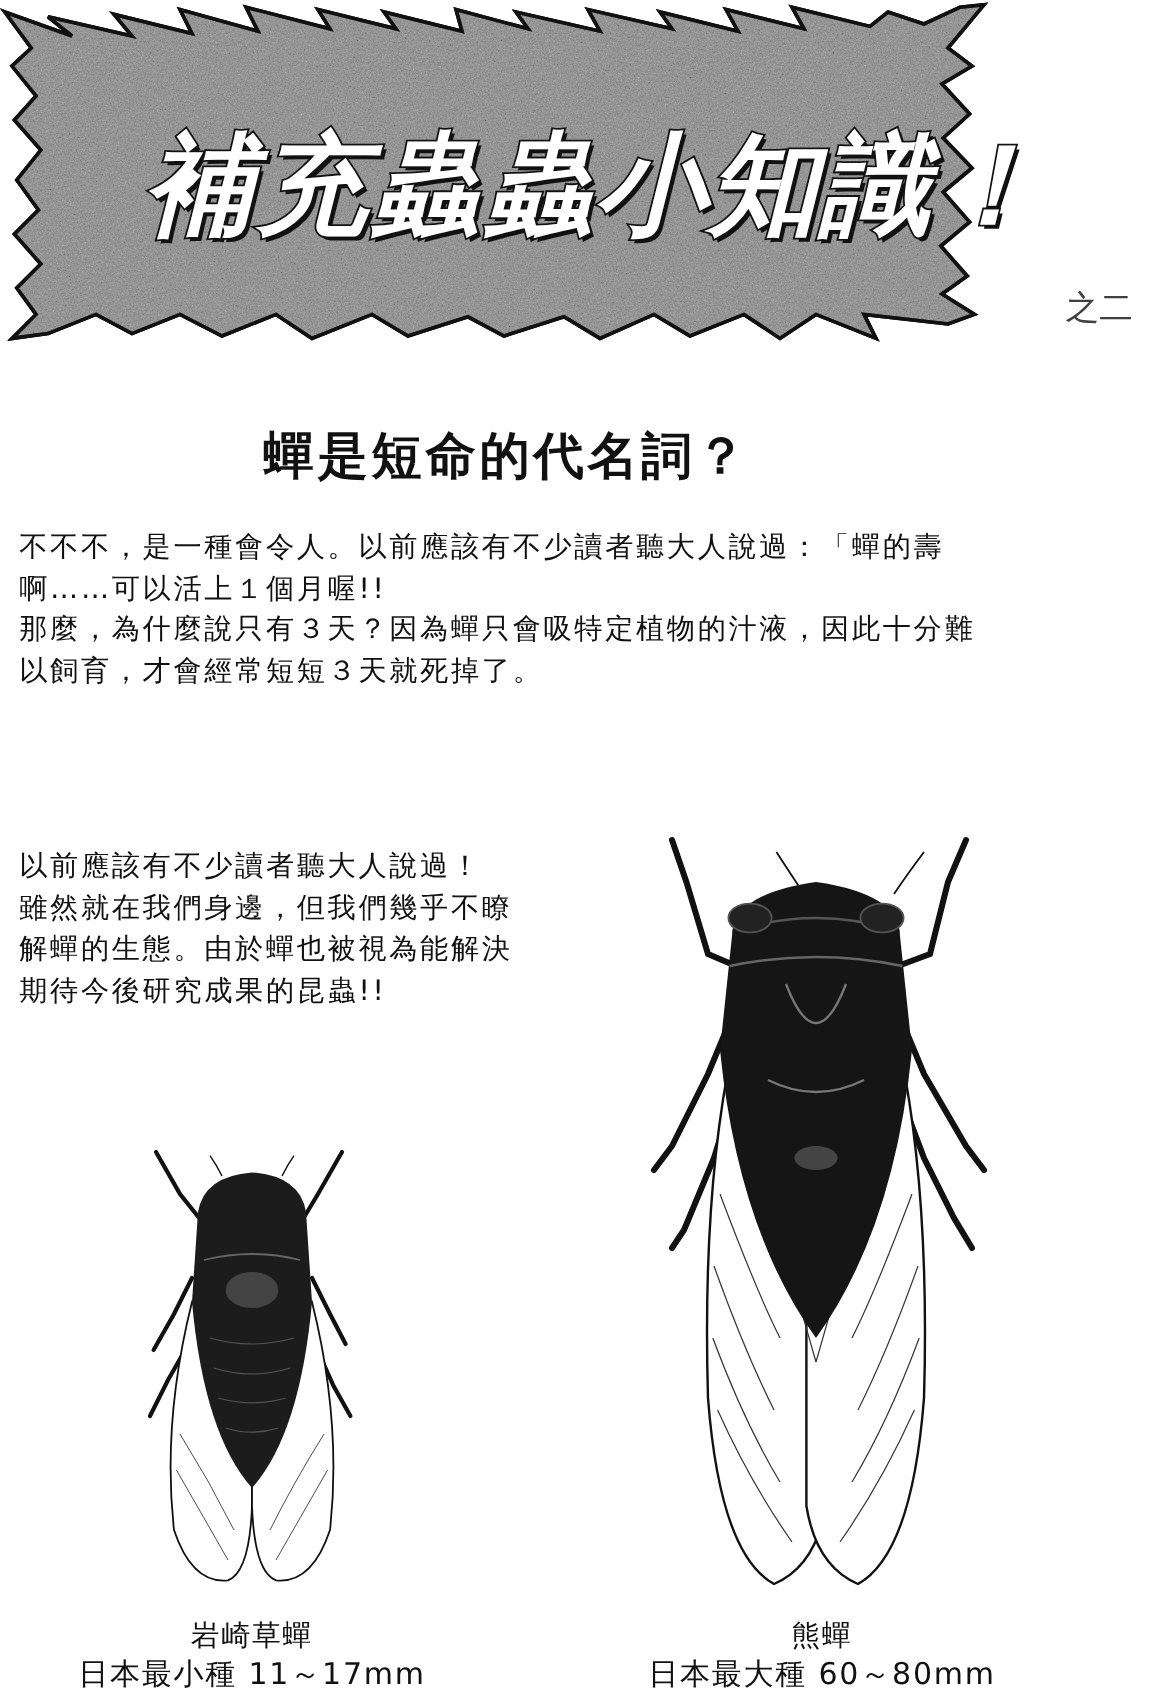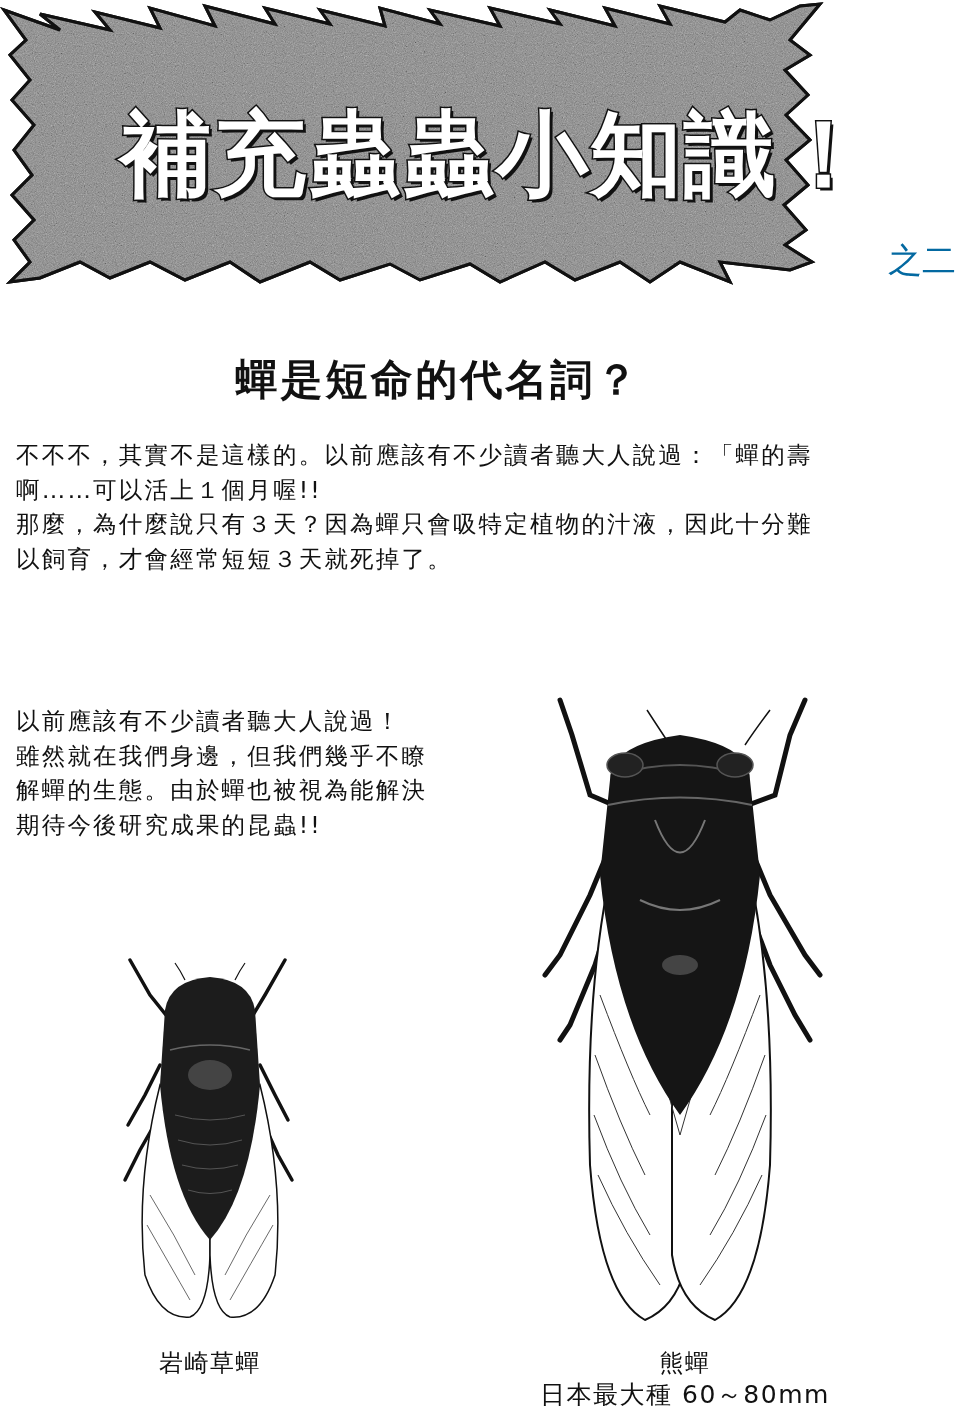--- a/index.html
+++ b/index.html
@@ -1,28 +1,28 @@
 <!DOCTYPE html>
 <html><head>
 <meta charset="utf-8">
 <style>
   html, body { margin:0; padding:0; background:#ffffff; }
   body { width:960px; height:1409px; position:relative; overflow:hidden;
          font-family:"DejaVu Sans", sans-serif; color:#111; }
-  .banner { position:absolute; left:0; top:0; width:870px; height:290px; }
+  .banner { position:absolute; left:0; top:0; width:870px; height:290px;font-style:italic; }
   .banner svg { position:absolute; left:0; top:0; }
   .banner-title { position:absolute; left:120px; top:90px; width:640px; height:130px;
     font-family:"DejaVu Sans", sans-serif; font-weight:bold; font-size:92px;
     color:#fff; letter-spacing:2px; line-height:130px; white-space:nowrap;
     -webkit-text-stroke:3px #111; paint-order:stroke fill;
     text-shadow: 3px 3px 0 #111; }
-  .part-label { position:absolute; left:888px; top:238px; font-size:34px; color:#0369a1;
+  .part-label { position:absolute; left:888px; top:238px; font-size:28px; color:#404040;
     font-family:"DejaVu Sans", sans-serif; }
   .heading { position:absolute; left:0; width:824px; top:352px; text-align:center;
-    font-size:42px; font-weight:bold; letter-spacing:3px; color:#111;padding-left:16px; }
+    font-size:42px; font-weight:bold; letter-spacing:3px; color:#111; }
   .heading span { padding-left:20px; }
   .para { position:absolute; left:16px; width:880px; font-size:23.5px; line-height:34.5px;
     letter-spacing:2.2px; color:#111; }
   .para p { margin:0; white-space:nowrap; }
   .p1 { top:438px; }
   .p2 { top:704px; width:470px; }
   .insect { position:absolute; }
   .caption { position:absolute; text-align:center; font-size:24px; line-height:31px; letter-spacing:1.5px; }
   .caption .name { display:block; }
   .caption .size { display:block; font-size:25px; }
@@ -53,21 +53,21 @@
   </svg>
   <div class="banner-title">補充蟲蟲小知識！</div>
 </div>
 <div class="part-label">之二</div>
 
 <div class="heading">
   <span>蟬是短命的代名詞？</span>
 </div>
 
 <div class="para p1">
-  <p>不不不，其實不是這樣的。以前應該有不少讀者聽大人說過：「蟬的壽</p>
+  <p>不不不，是一種會令人。以前應該有不少讀者聽大人說過：「蟬的壽</p>
   <p>啊……可以活上１個月喔!!</p>
   <p>那麼，為什麼說只有３天？因為蟬只會吸特定植物的汁液，因此十分難</p>
   <p>以飼育，才會經常短短３天就死掉了。</p>
 </div>
 
 <div class="para p2">
   <p>以前應該有不少讀者聽大人說過！</p>
   <p>雖然就在我們身邊，但我們幾乎不瞭</p>
   <p>解蟬的生態。由於蟬也被視為能解決</p>
   <p>期待今後研究成果的昆蟲!!</p>
@@ -139,17 +139,18 @@
   <g stroke="#555" stroke-width="1" fill="none">
     <path d="M55,160 Q90,170 125,160"></path>
       <path d="M58,185 Q90,195 122,185"></path>
     <path d="M62,210 Q90,218 118,210"></path>
       <path d="M68,235 Q90,242 112,235"></path>
   </g>
 </svg>
 
 <div class="caption" style="left:60px; top:1348px; width:300px;">
   <span class="name">岩崎草蟬</span>
+  <span class="size">日本最小種 11～17mm</span>
 </div>
 <div class="caption" style="left:530px; top:1348px; width:310px;">
   <span class="name">熊蟬</span>
   <span class="size">日本最大種 60～80mm</span>
 </div>
 
 </body></html>

